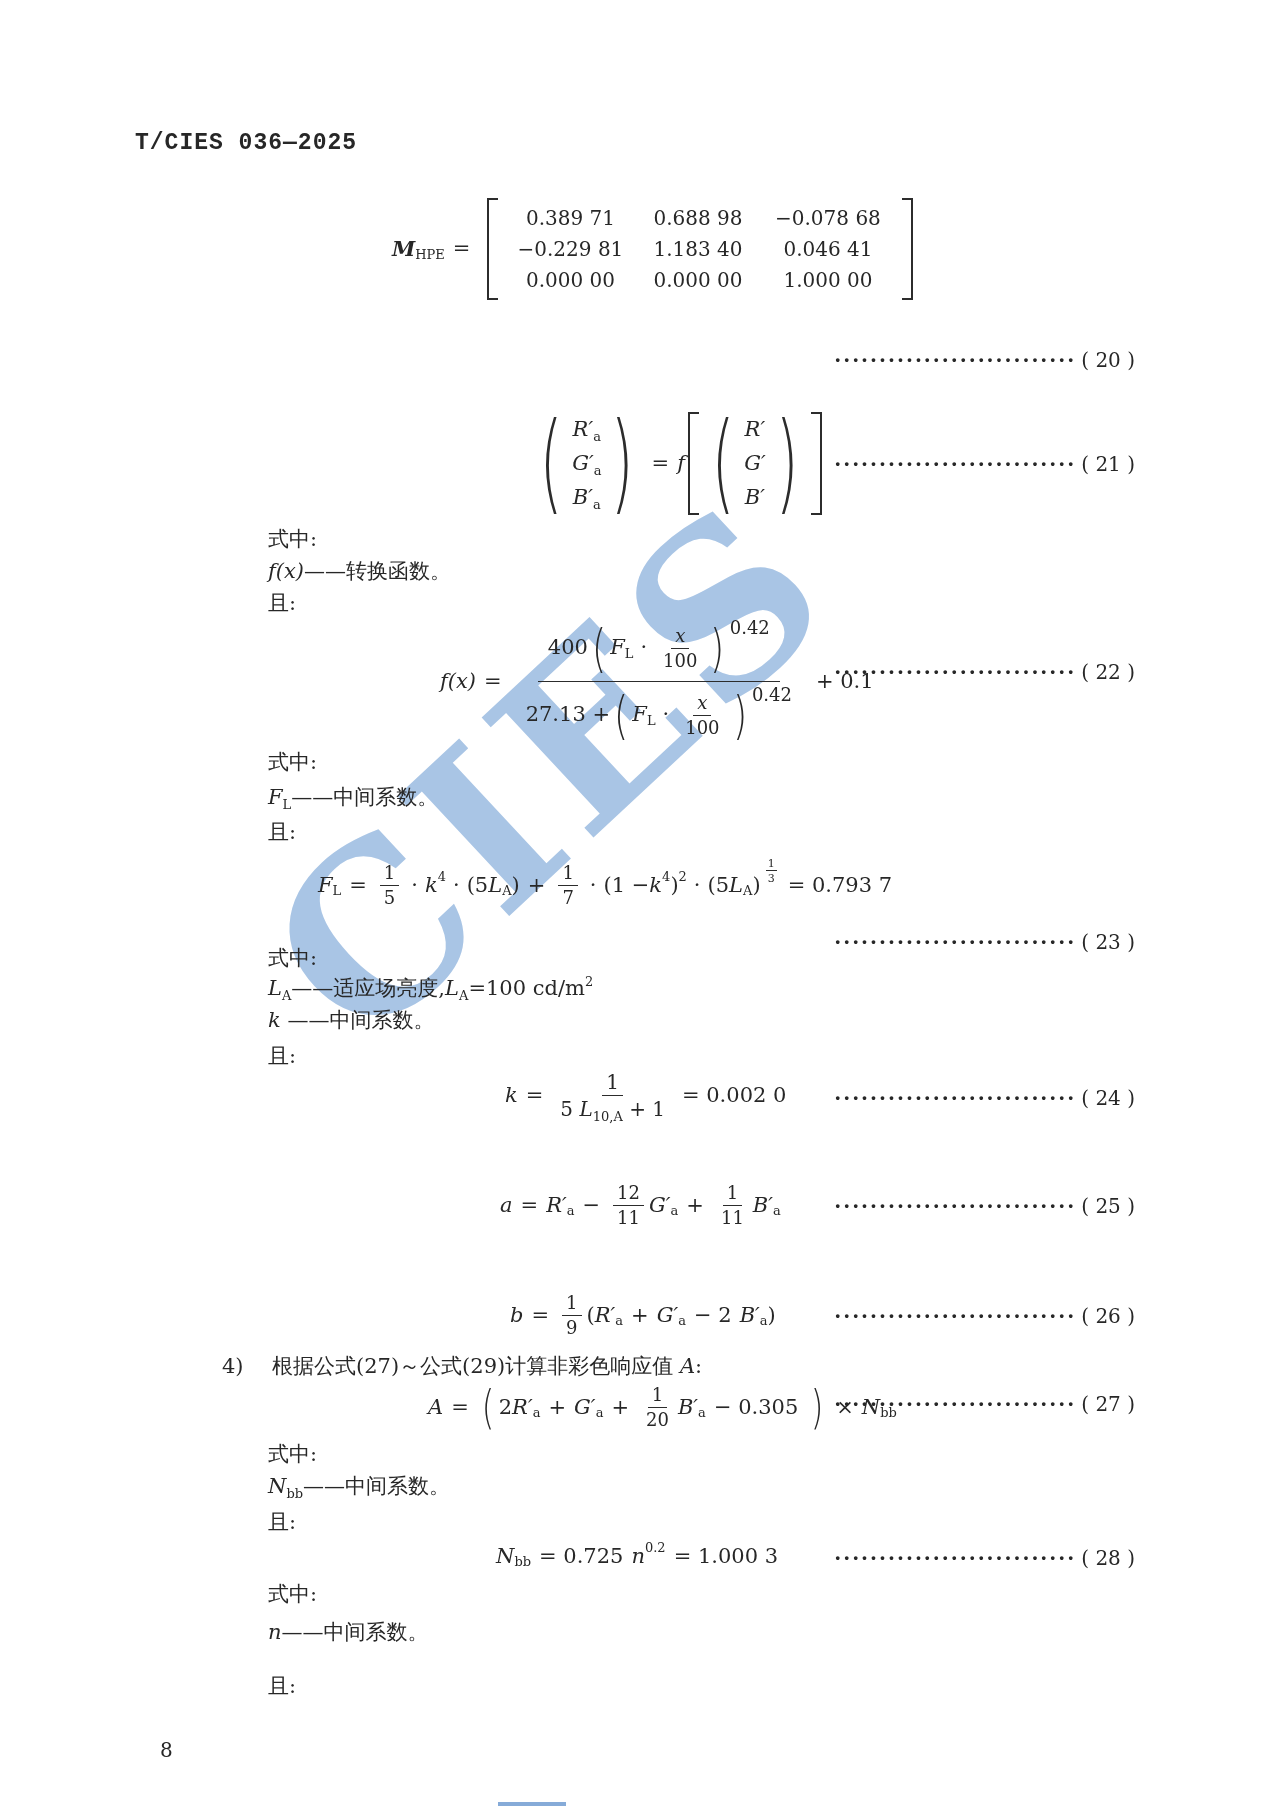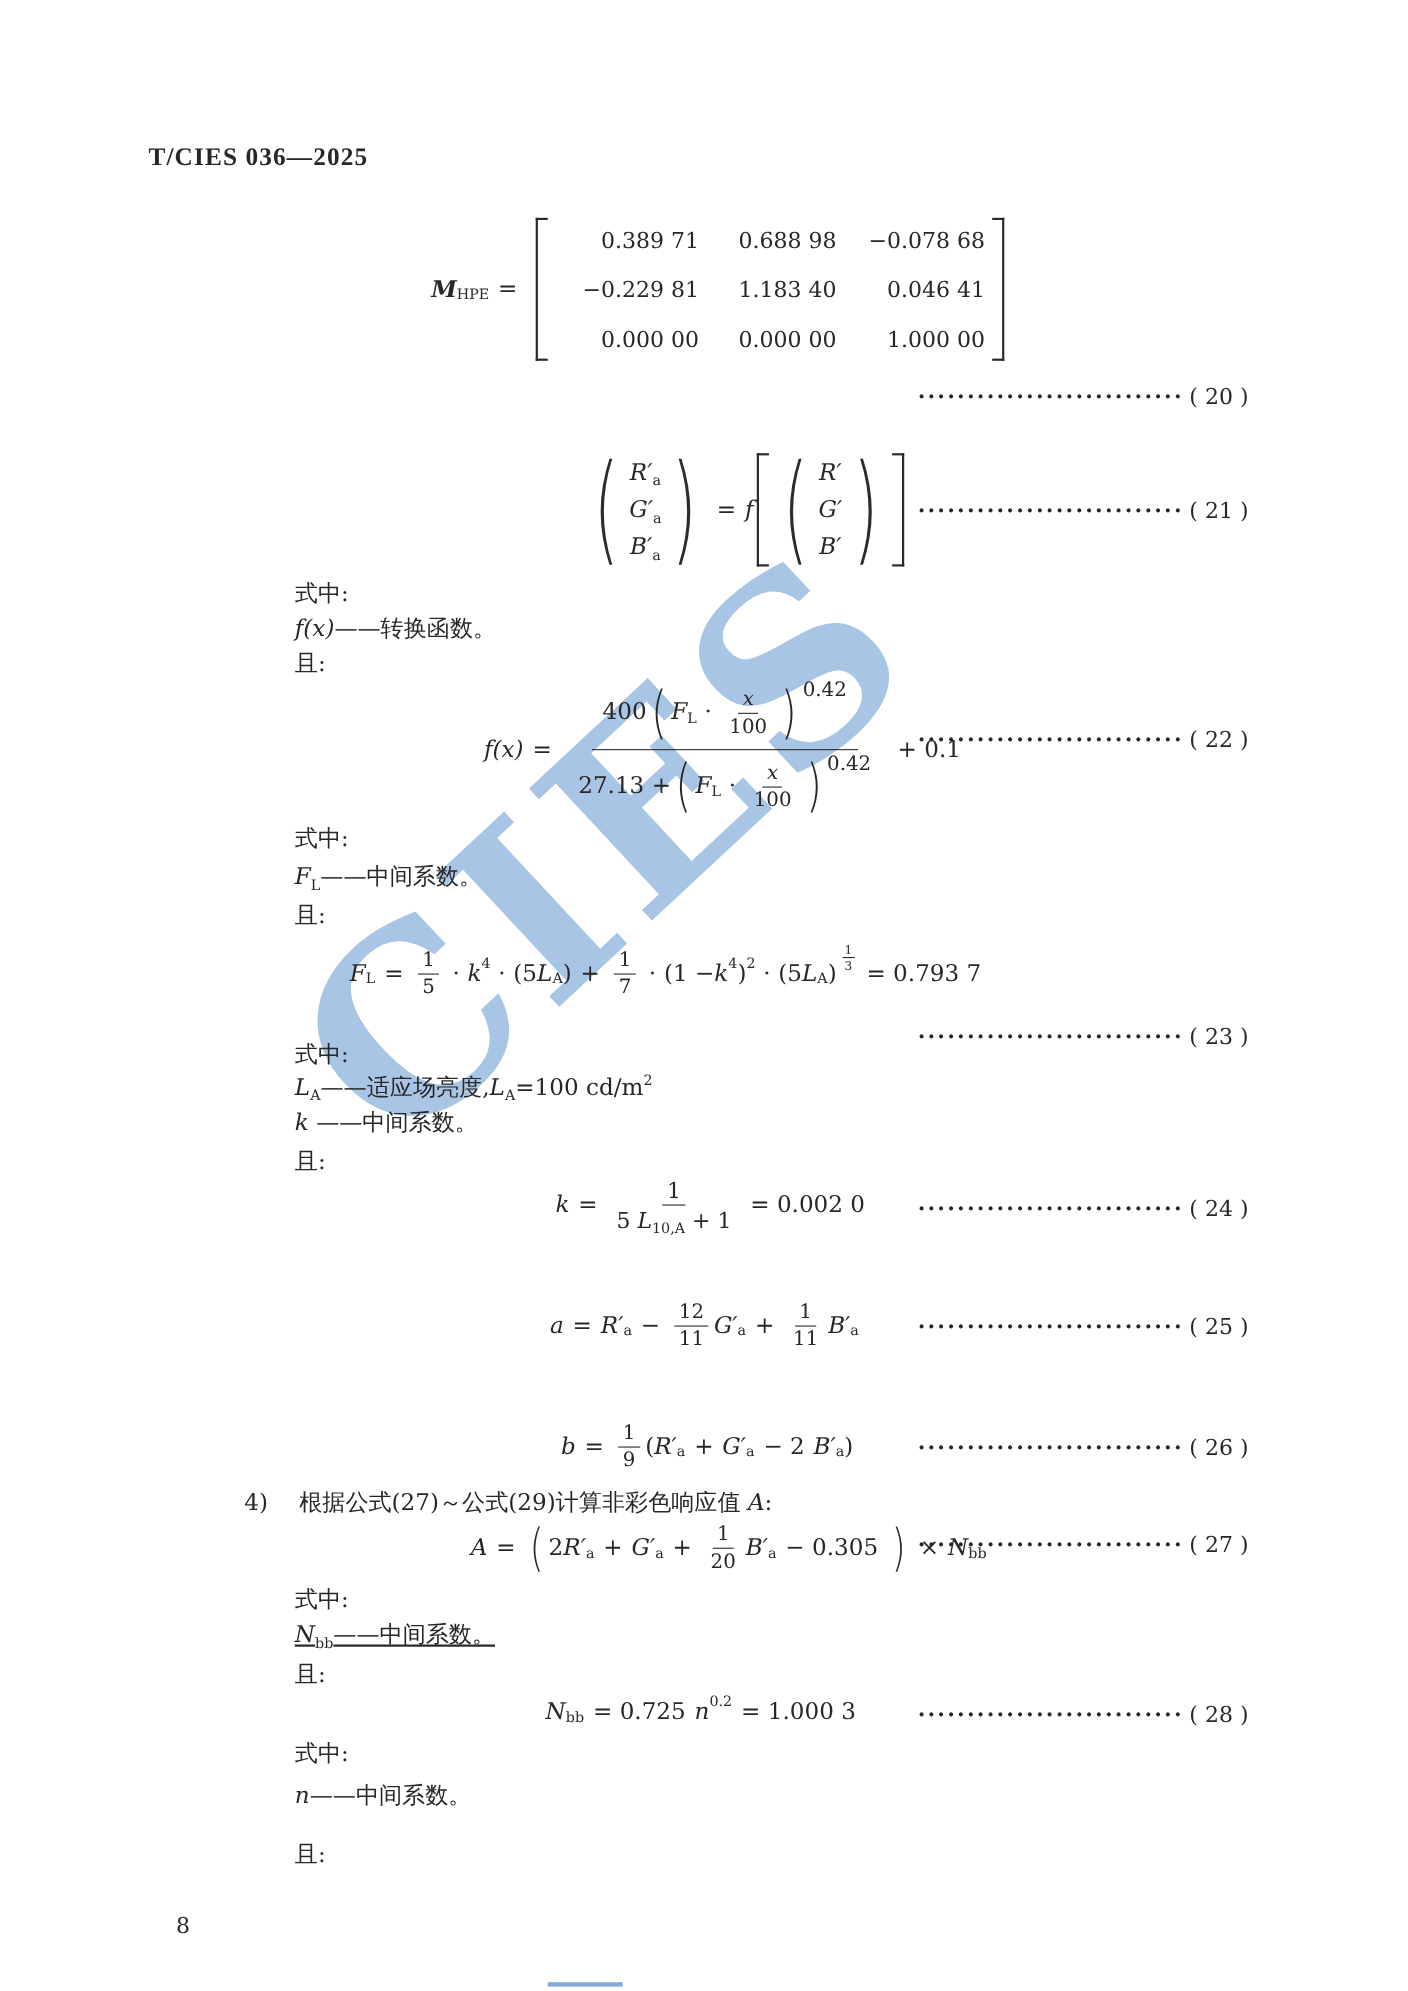--- a/index.html
+++ b/index.html
@@ -10,21 +10,21 @@
   }
   .abs { position:absolute; z-index:2; }
   .watermark {
     position:absolute; z-index:1; left:225px; top:535px; width:650px; height:470px;
     display:flex; align-items:center; justify-content:center;
     transform:rotate(-43deg);
     font-family:"DejaVu Serif", serif; font-weight:bold;
     font-size:225px; letter-spacing:10px; line-height:1;
     user-select:none;
   }
-  .header { font-size:23px; font-weight:bold; letter-spacing:1px; font-family:Liberation Serif, serif; }
+  .header { font-size:23px; font-weight:bold; letter-spacing:1px; font-family:Liberation Mono, monospace; }
   .bodyline { font-size:21px; line-height:1.35; white-space:nowrap; }
   .item .marker { display:inline-block; min-width:50px; }
   i, .var { font-style:italic; font-family:"DejaVu Serif", serif; }
   .bi { font-style:italic; font-weight:bold; }
   sub, sup { font-size:13px; line-height:1; }
   sub { position:relative; top:5px; vertical-align:baseline; }
   sup { position:relative; top:-9px; vertical-align:baseline; }
   .eq { position:absolute; z-index:2; display:flex; align-items:center; font-size:21px; line-height:1.2; white-space:nowrap; }
   .op { margin:0 8px; }
   .cdot { margin:0 7px; }
@@ -34,21 +34,21 @@
   .frac.tiny { font-size:11px; margin:0 1px; }
   .frac.tiny .fn { border-bottom:1px solid #2c2c2c; padding:0 2px; }
   .bigfrac { display:inline-flex; flex-direction:column; align-items:center; margin:0 6px; }
   .bigfrac .bfn { display:flex; align-items:center; padding:0 10px 7px; border-bottom:1.8px solid #2c2c2c; }
   .bigfrac .bfd { display:flex; align-items:center; padding:7px 10px 0; }
   .gexp { position:relative; top:-20px; font-size:18px; margin-left:1px; }
   .supfrac { position:relative; top:-14px; display:inline-flex; margin-left:2px; }
   .brk { align-self:stretch; width:11px; margin:0 3px; }
   .brk.l { border-left:2px solid #2c2c2c; border-top:2px solid #2c2c2c; border-bottom:2px solid #2c2c2c; }
   .brk.r { border-right:2px solid #2c2c2c; border-top:2px solid #2c2c2c; border-bottom:2px solid #2c2c2c; }
-  .mgrid { display:grid; grid-template-columns:130px 125px 135px; row-gap:21px; padding:8px 4px; text-align:right; font-size:20px; }
+  .mgrid { display:grid; grid-template-columns:130px 125px 135px; row-gap:7px; padding:8px 4px; text-align:center; font-size:20px; }
   .mlabel { display:flex; align-items:center; margin-right:6px; }
   .vcol { display:flex; flex-direction:column; align-items:center; row-gap:9px; padding:2px 0; }
   .bigp { display:inline-block; font-size:108px; font-weight:300; line-height:0.95; transform:scaleX(0.55); font-family:"DejaVu Sans", sans-serif; color:#2c2c2c; }
   .midp { display:inline-block; font-size:52px; font-weight:300; line-height:1; transform:scaleX(0.7); font-family:"DejaVu Sans", sans-serif; margin:0 1px; }
   .medp { display:inline-block; font-size:46px; font-weight:300; line-height:1; transform:scaleX(0.7); font-family:"DejaVu Sans", sans-serif; margin:0 2px; }
   .leader { position:absolute; z-index:2; right:145px; display:flex; align-items:center; white-space:nowrap; }
   .leader .dots { font-size:20px; font-weight:bold; letter-spacing:2px; }
   .leader .eqno { font-size:20px; margin-left:5px; }
   .pagenum { font-size:20px; }
   .artifact { position:absolute; z-index:2; background:#86abd8; }
@@ -306,21 +306,21 @@
     <span class="op">×</span>
     <i>N</i>
       <sub>bb</sub>
   </div>
   <div class="leader" style="top:1392px;">
     <span class="dots">···························</span>
     <span class="eqno">( 27 )</span>
   </div>
 
   <div class="abs bodyline" style="left:268px; top:1440px;">式中:</div>
-  <div class="abs bodyline" style="left:268px; top:1472px;text-decoration:underline;">
+  <div class="abs bodyline" style="left:268px; top:1472px;">
     <i>N</i><sub>bb</sub><span>——中间系数。</span>
   </div>
   <div class="abs bodyline" style="left:268px; top:1508px;">且:</div>
 
   <div class="eq" style="left:496px; top:1544px;">
     <i>N</i>
       <sub>bb</sub>
     <span class="op">= 0.725 </span>
     <i>n</i>
       <sup>0.2</sup>

